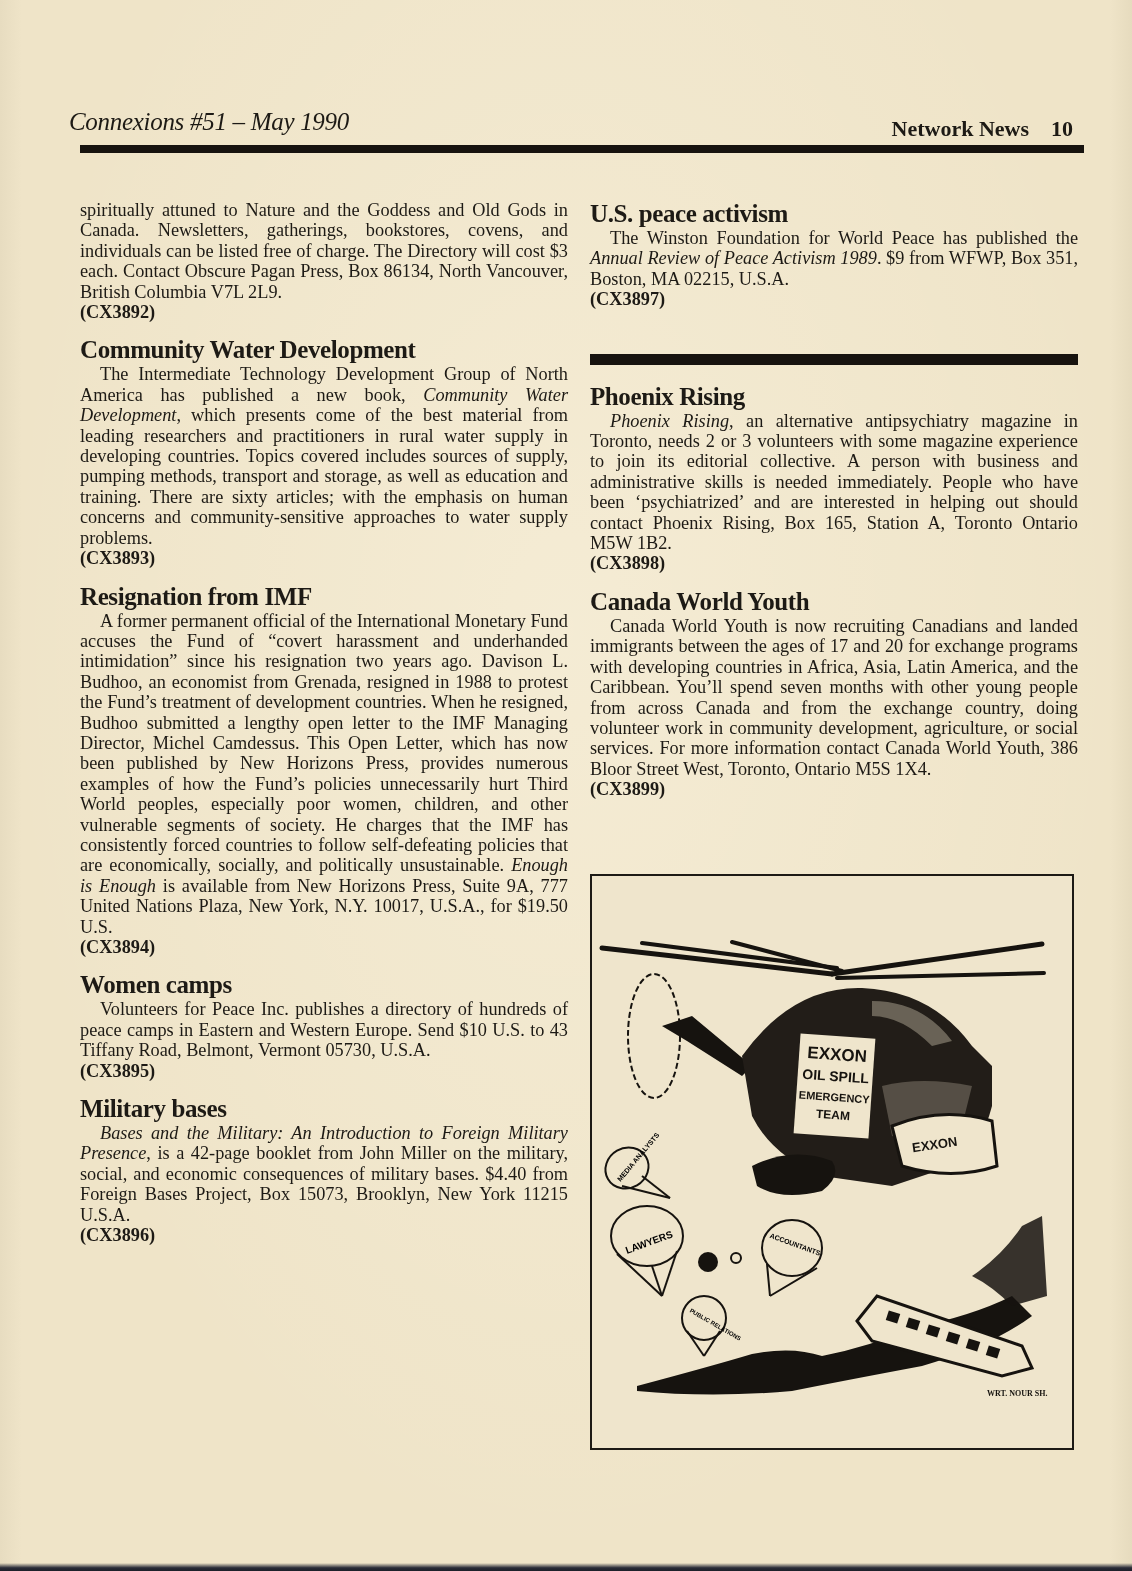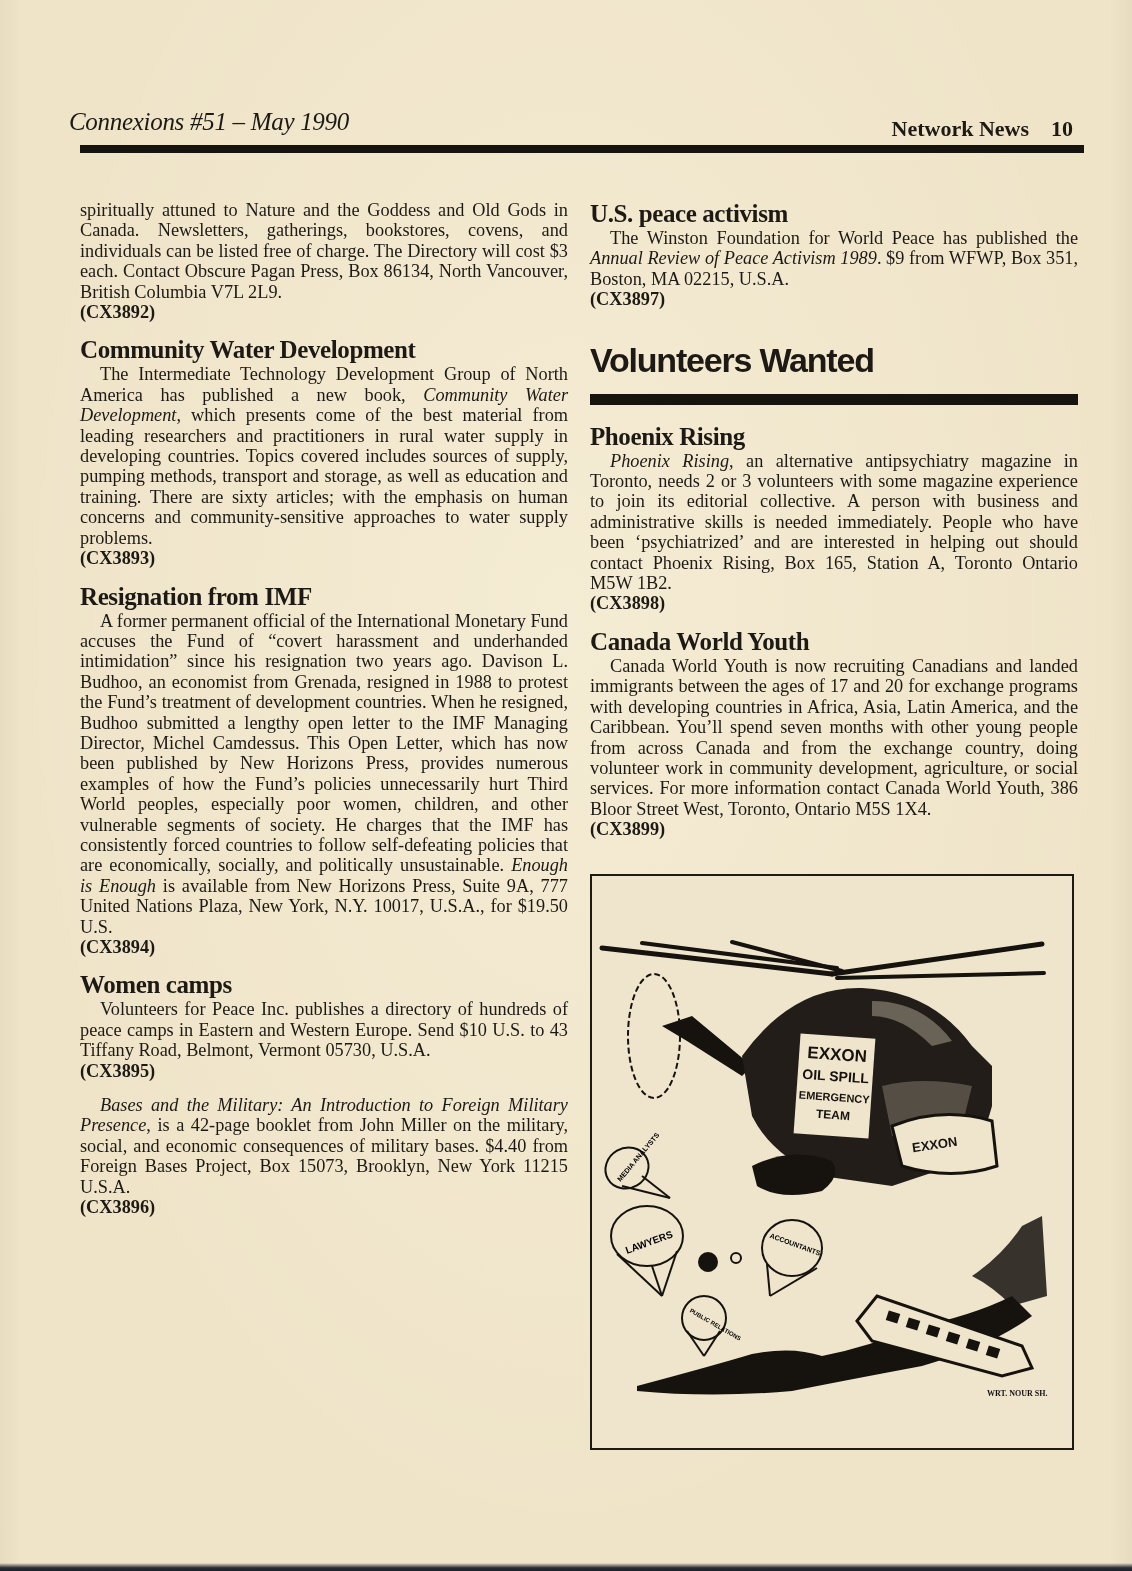--- a/index.html
+++ b/index.html
@@ -99,36 +99,36 @@
         <span class="code">(CX3894)</span>
       </div>
       <div class="gap"></div>
       <div class="article">
         <h2>Women camps</h2>
         <p>Volunteers for Peace Inc. publishes a directory of hundreds of peace camps in Eastern and Western Europe. Send $10 U.S. to 43 Tiffany Road, Belmont, Vermont 05730, U.S.A.</p>
         <span class="code">(CX3895)</span>
       </div>
       <div class="gap"></div>
       <div class="article">
+        <h2>Military bases</h2>
         <p><em>Bases and the Military: An Introduction to Foreign Military Presence</em>, is a 42-page booklet from John Miller on the military, social, and economic consequences of military bases. $4.40 from Foreign Bases Project, Box 15073, Brooklyn, New York 11215 U.S.A.</p>
         <span class="code">(CX3896)</span>
       </div>
     </div>
 </div>
 
 <div class="col col-right">
   <div id="right-top">
       <div class="article">
         <h2>U.S. peace activism</h2>
         <p>The Winston Foundation for World Peace has published the <em>Annual Review of Peace Activism 1989</em>. $9 from WFWP, Box 351, Boston, MA 02215, U.S.A.</p>
         <span class="code">(CX3897)</span>
       </div>
     </div>
   <div style="height:30px"></div>
-  <h1 class="vw-title">Volunteers Wanted</h1>
   <div class="vw-rule"></div>
   <div id="right-articles">
       <div class="article">
         <h2>Phoenix Rising</h2>
         <p><em>Phoenix Rising</em>, an alternative antipsychiatry magazine in Toronto, needs 2 or 3 volunteers with some magazine experience to join its editorial collective. A person with business and administrative skills is needed immediately. People who have been ‘psychiatrized’ and are interested in helping out should contact Phoenix Rising, Box 165, Station A, Toronto Ontario M5W 1B2.</p>
         <span class="code">(CX3898)</span>
       </div>
       <div class="gap"></div>
       <div class="article">
         <h2>Canada World Youth</h2>

